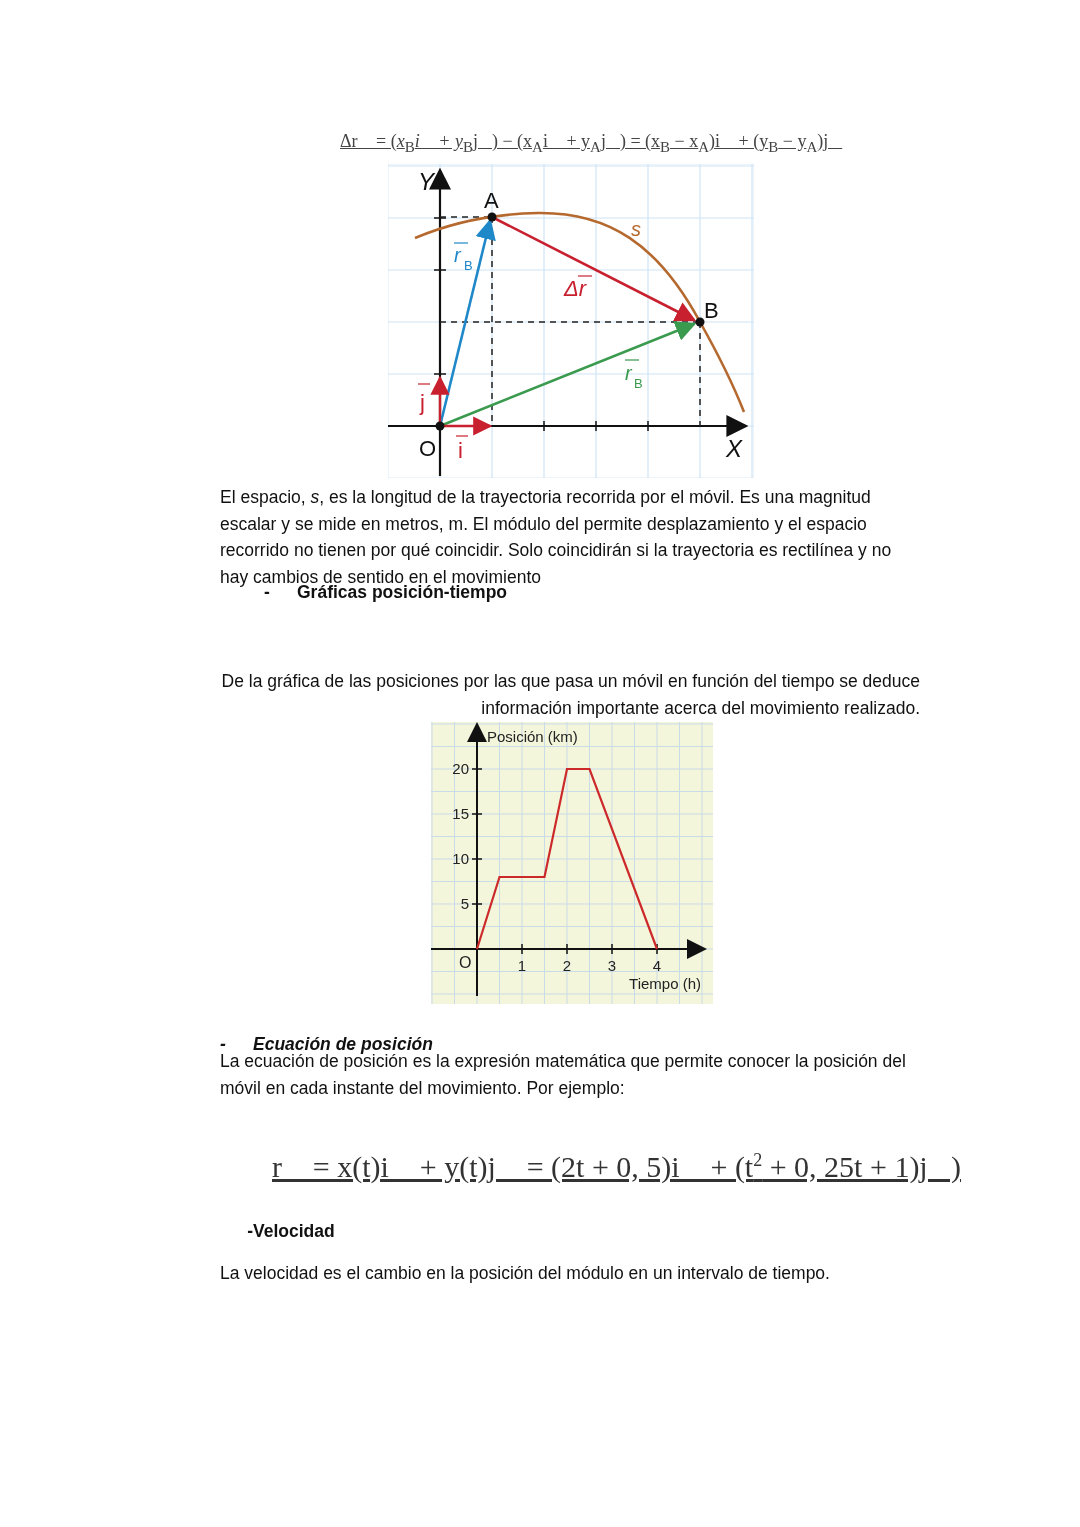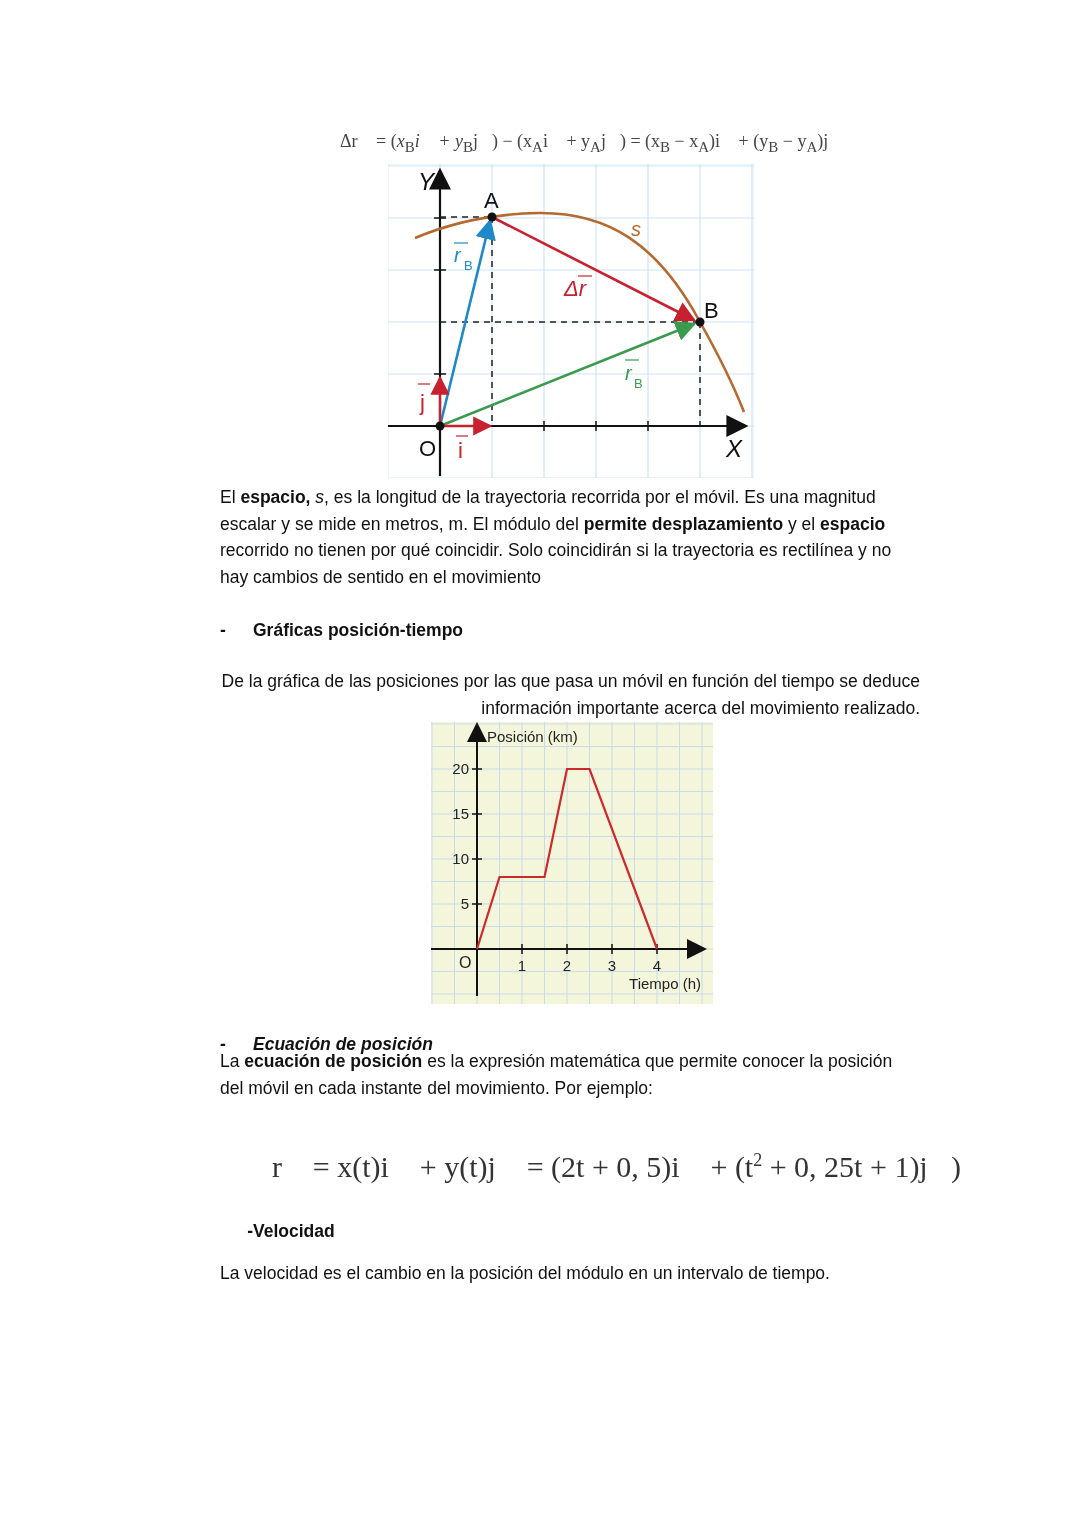--- a/index.html
+++ b/index.html
@@ -1,22 +1,22 @@
 <!DOCTYPE html>
 <html><head>
 <meta charset="utf-8">
 <style>
   html,body{margin:0;padding:0;background:#ffffff;}
   body{width:1080px;height:1527px;position:relative;overflow:hidden;font-family:"Liberation Sans",sans-serif;color:#111;}
   .abs{position:absolute;}
-  .formula{font-family:"Liberation Serif","DejaVu Serif",serif;color:#444;white-space:nowrap;}
+  .formula{font-family:"Liberation Serif","DejaVu Serif",serif;color:#444;white-space:nowrap;text-decoration:underline;}
   .formula1{left:340px;top:131px;font-size:18px;}
   .formula2{left:272px;top:1150px;font-size:30px;color:#333;}
   .para{left:220px;width:700px;font-size:17.5px;line-height:26.5px;color:#111;}
-  .para b{font-weight:bold;text-align:right;}
+  .para b{font-weight:normal;text-align:right;}
   .heading{left:220px;font-size:17.5px;font-weight:bold;}
   .heading .dash{display:inline-block;width:33px;}
   svg text{font-family:"Liberation Sans",sans-serif;}
 </style>
 </head>
 <body>
 
 <div class="abs formula formula1">
   <span>Δr⃗ = (</span><i>x</i><sub>B</sub><i>i⃗ + y</i><sub>B</sub><span>j⃗) − (x</span><sub>A</sub><span>i⃗ + y</span><sub>A</sub><span>j⃗) = (x</span><sub>B</sub><span> − x</span><sub>A</sub><span>)i⃗ + (y</span><sub>B</sub><span> − y</span><sub>A</sub><span>)j⃗</span>
 </div>
@@ -110,21 +110,21 @@
   <g>
     <text x="32" y="246" font-size="22" fill="#c8202f">j</text>
     <line x1="30" y1="220" x2="42" y2="220" stroke="#c8202f" stroke-width="1.2"></line>
   </g>
 </svg>
 
 <div class="abs para" style="top:484px;">
   <span>El </span><b>espacio,</b><span> </span><i>s</i><span>, es la longitud de la trayectoria recorrida por el móvil. Es una magnitud escalar y se mide en metros, m. El módulo del </span><b>permite desplazamiento</b><span> y el </span><b>espacio</b><span> recorrido no tienen por qué coincidir. Solo coincidirán si la trayectoria es rectilínea y no hay cambios de sentido en el movimiento</span>
 </div>
 
-<div class="abs heading" style="top:620px;">
+<div class="abs heading" style="top:582px;margin-left:44px;">
   <span class="dash">-</span><span>Gráficas posición-tiempo</span>
 </div>
 <div class="abs para" style="top:668px;text-align:right;">De la gráfica de las posiciones por las que pasa un móvil en función del tiempo se deduce información importante acerca del movimiento realizado.</div>
 
 <svg class="abs" id="pt-chart" style="left:431px;top:722px;" width="282" height="282">
   <defs>
     <marker id="ahChart" markerWidth="10" markerHeight="10" refX="8" refY="5" orient="auto">
         <path d="M0,0 L10,5 L0,10 Z" fill="#111"></path>
       </marker>
   </defs>

